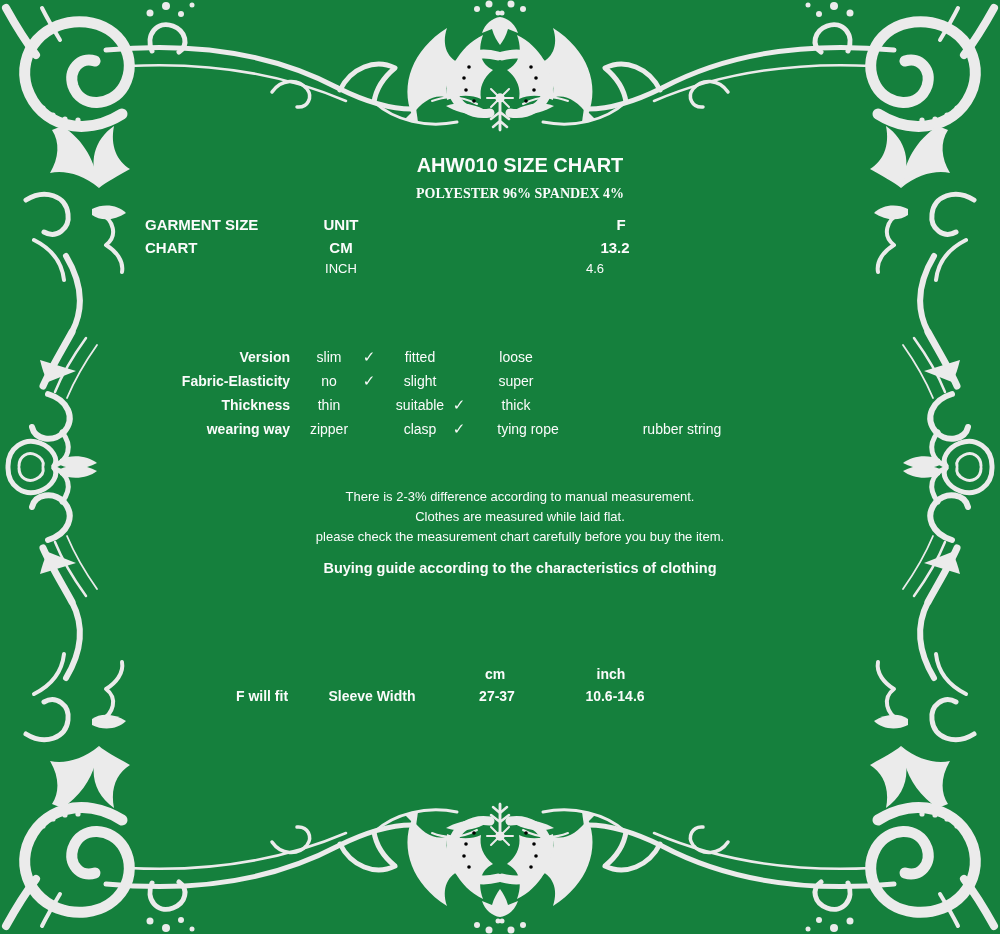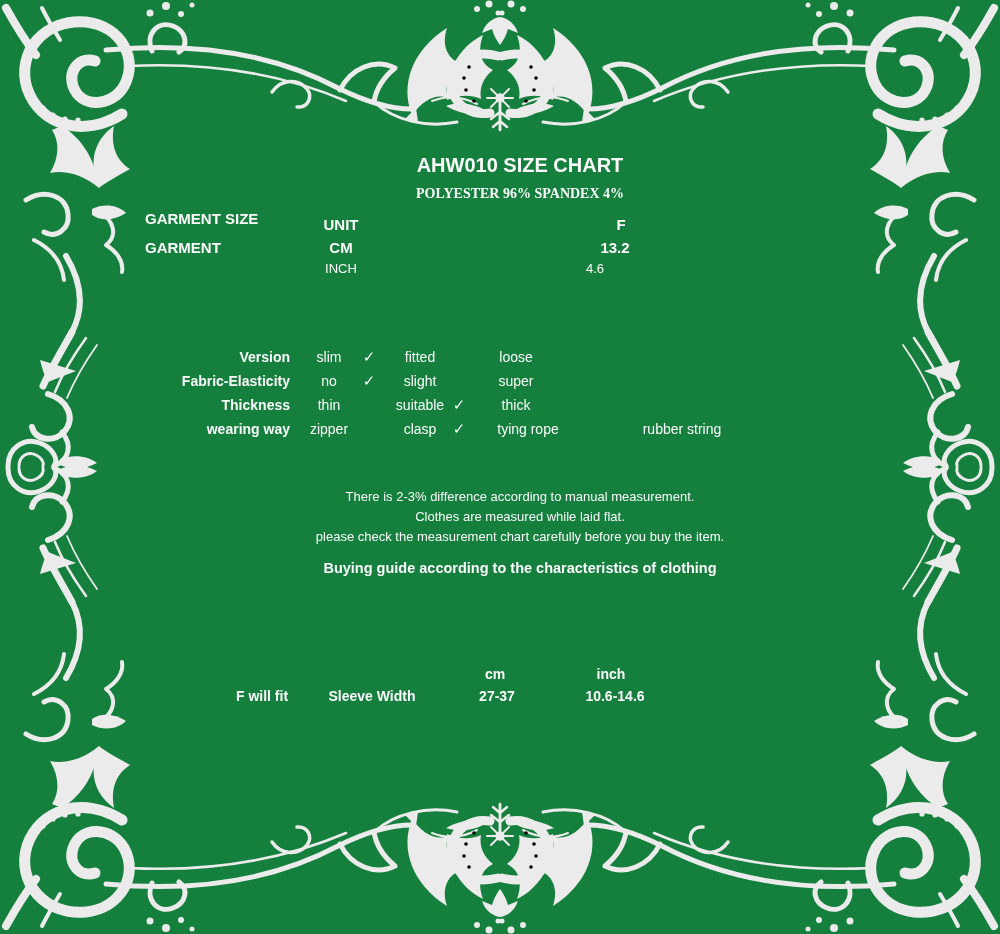--- a/index.html
+++ b/index.html
@@ -101,25 +101,25 @@
   <svg class="frame-quad q-bl" viewBox="0 0 500 467">
       <use href="#quad"></use>
     </svg>
   <svg class="frame-quad q-br" viewBox="0 0 500 467">
       <use href="#quad"></use>
     </svg>
 
   <div class="txt title b c" style="left:300px;top:153px;width:440px;">AHW010 SIZE CHART</div>
   <div class="txt subtitle b c" style="left:300px;top:185px;width:440px;">POLYESTER 96% SPANDEX 4%</div>
 
-  <div class="txt sizerow b" style="left:145px;top:208px;width:170px;">GARMENT SIZE</div>
+  <div class="txt sizerow b" style="left:145px;top:214px;width:170px;">GARMENT SIZE</div>
   <div class="txt sizerow b c" style="left:299px;top:214px;width:84px;">UNIT</div>
   <div class="txt sizerow b c" style="left:559px;top:214px;width:124px;">F</div>
 
-  <div class="txt sizerow b" style="left:145px;top:237px;width:170px;">GARMENT</div>
+  <div class="txt sizerow b" style="left:145px;top:237px;width:170px;">CHART</div>
   <div class="txt sizerow b c" style="left:299px;top:237px;width:84px;">CM</div>
   <div class="txt sizerow b c" style="left:553px;top:237px;width:124px;">13.2</div>
 
   <div class="txt small c" style="left:299px;top:259px;width:84px;">INCH</div>
   <div class="txt small c" style="left:533px;top:259px;width:124px;">4.6</div>
 
   <div class="txt b r" style="left:90px;top:345px;width:200px;">Version</div>
   <div class="txt c" style="left:301px;top:345px;width:56px;">slim</div>
   <div class="txt c chk" style="left:355px;top:345px;width:28px;">✓</div>
   <div class="txt c" style="left:382px;top:345px;width:76px;">fitted</div>

